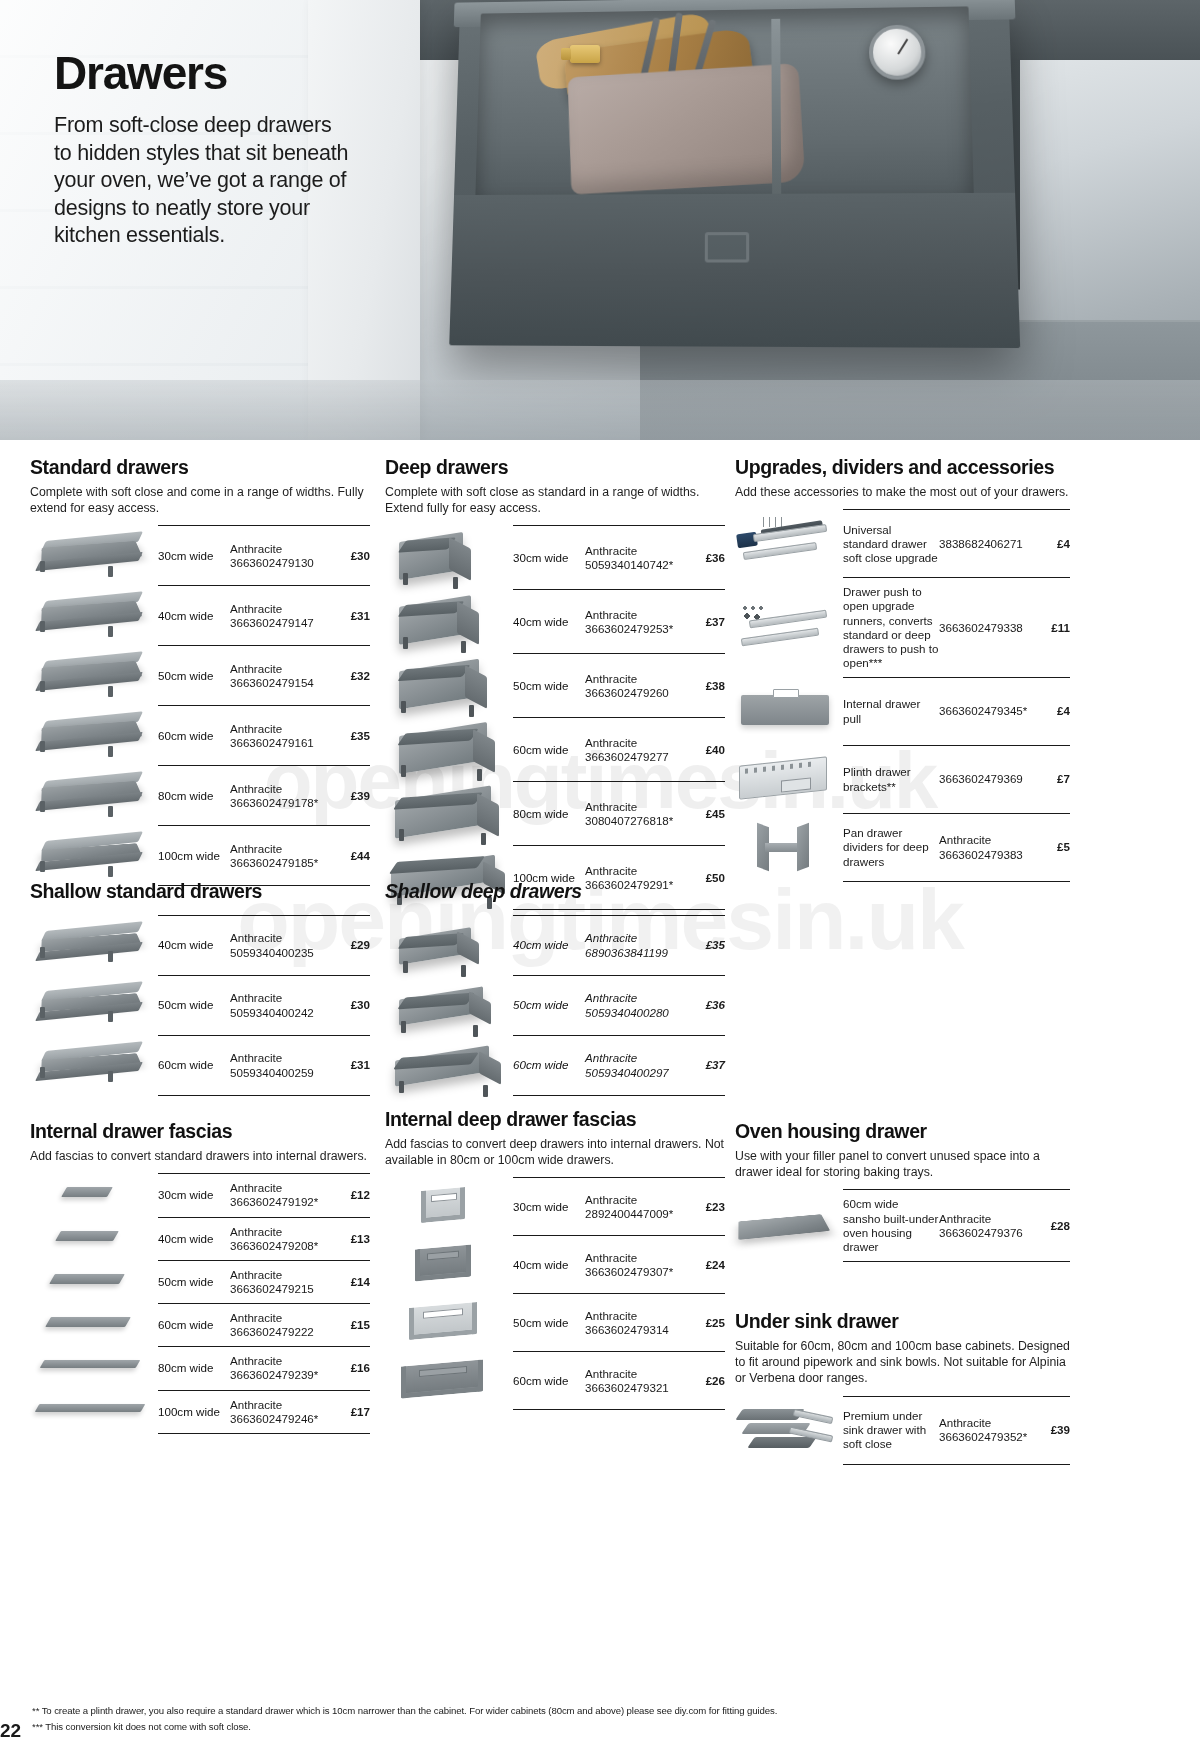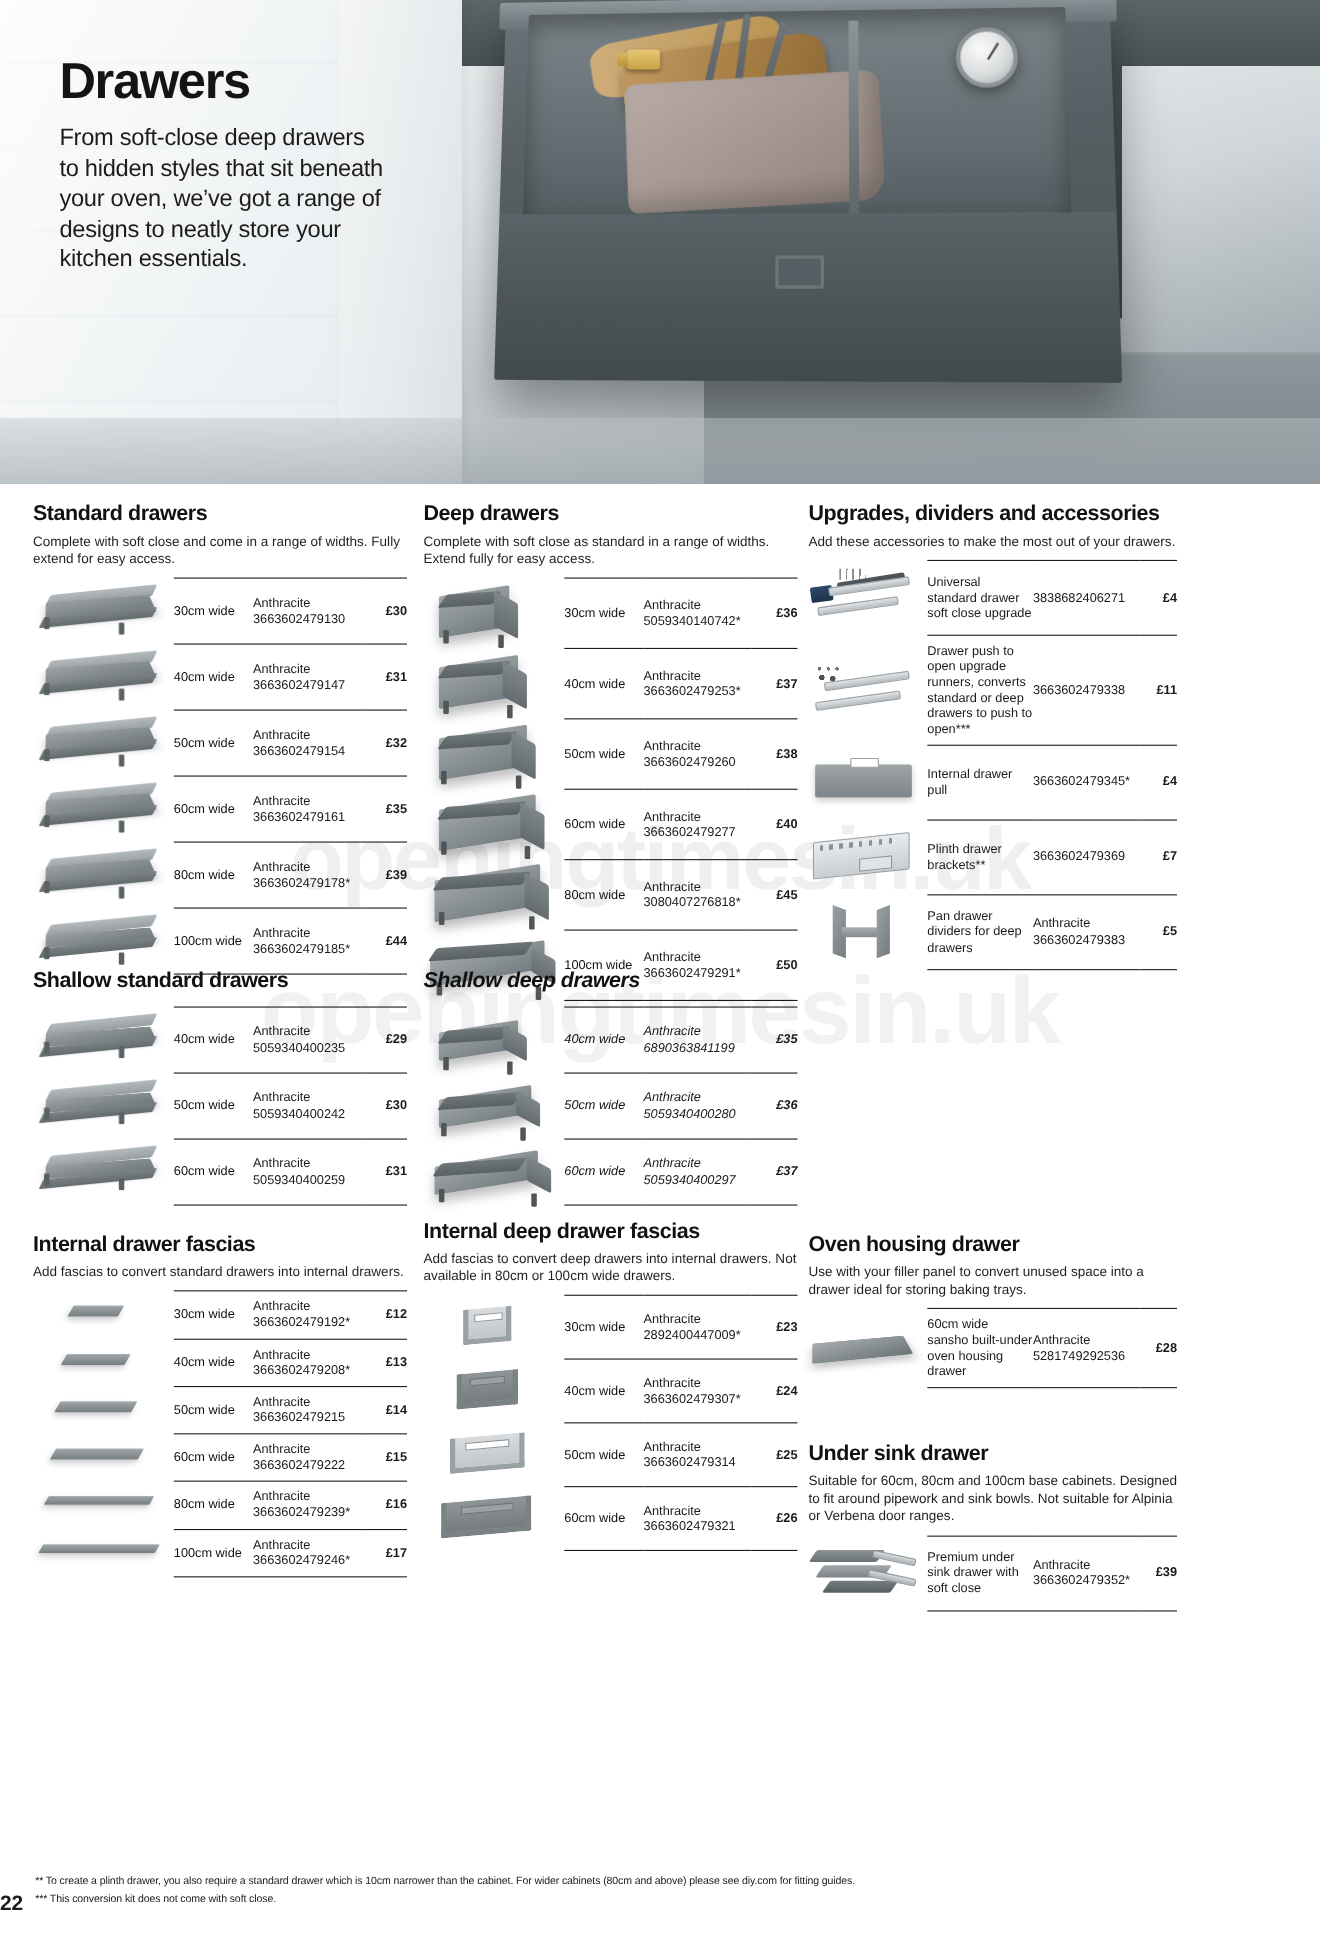--- a/index.html
+++ b/index.html
@@ -1061,21 +1061,21 @@
         <tbody>
             <tr>
           <td class="img-cell">
             <div class="acc">
                   <div class="tray"></div>
                 </div>
           </td>
           <td class="name-cell">60cm wide sansho built-under oven housing drawer</td>
           <td class="code-cell">
             <span class="code-brand">Anthracite</span>
-            <span class="code-num">5281749292536</span>
+            <span class="code-num">3663602479376</span>
           </td>
           <td class="price-cell">£28</td>
         </tr>
       </tbody>
         </table>
     </div>
 
     <div class="col col-3 c3" style="top:870px;">
       <div class="sec-title">Under sink drawer</div>
       <div class="sec-desc">Suitable for 60cm, 80cm and 100cm base cabinets. Designed to fit around pipework and sink bowls. Not suitable for Alpinia or Verbena door ranges.</div>

